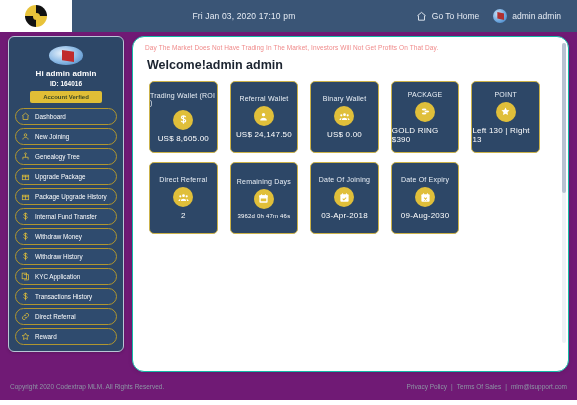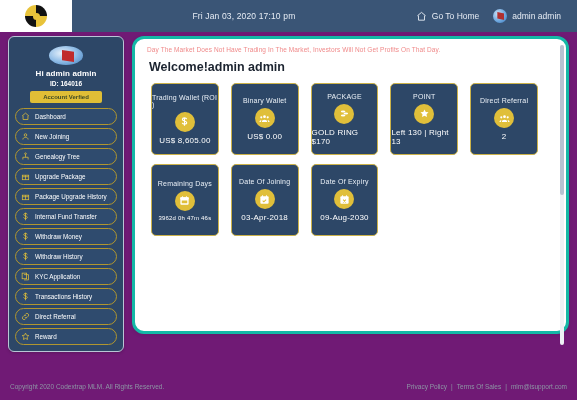--- a/index.html
+++ b/index.html
@@ -82,22 +82,22 @@
   .menu-item {
     display:flex; align-items:center; gap:5px;
     height:17px; padding:0 5px;
     background:#2f4b6e; border:1px solid #b1962f; border-radius:9px;
     color:#ffffff; font-size:6.3px; cursor:pointer; white-space:nowrap;
   }
   .menu-ic { width:9px; height:9px; flex:0 0 9px; display:block; }
 
   
   .panel {
-    position:absolute; left:132px; top:36px; width:437px; height:298px;
-    background:#ffffff; border:3px solid #14b8a6; border-radius:12px;
+    position:absolute; left:132px; top:36px; width:437px; height:336px;
+    background:#ffffff; border:1px solid #14b8a6; border-radius:12px;
     box-shadow:0 1px 4px rgba(0,0,0,.10);
     padding:7px 24px 10px 12px;
   }
   .alert { color:#f08a8a; font-size:6.5px; letter-spacing:.1px; }
   .welcome { color:#1c2430; font-size:12.5px; font-weight:bold; margin:7px 0 9px 2px; }
 
   .grid { display:grid; grid-template-columns:repeat(5,1fr); gap:9px 12px; padding:0 4px; }
   .card {
     background:#2d4767; border:1px solid #cbb24a; border-radius:5px;
     height:72px; display:flex; flex-direction:column; align-items:center;
@@ -257,20 +257,30 @@
       <div class="card">
         <div class="card-title">Trading Wallet (ROI )</div>
         <div class="card-icon">
           <svg viewBox="0 0 24 24" fill="none" stroke="#fff" stroke-width="2.6">
               <path d="M12 3v18M16.5 7c0-1.8-2-2.8-4.5-2.8S7.5 5.2 7.5 7.4 9.6 10.4 12 11s4.8 1.3 4.8 3.5-2.2 3-4.8 3-4.8-1-4.8-2.9"></path>
             </svg>
         </div>
         <div class="card-value">US$ 8,605.00</div>
       </div>
 
+      <div class="card">
+        <div class="card-title">Referral Wallet</div>
+        <div class="card-icon">
+          <svg viewBox="0 0 24 24" fill="#fff">
+              <circle cx="12" cy="8" r="3.6"></circle>
+              <path d="M4.8 20.5c0-3.9 3.3-6 7.2-6s7.2 2.1 7.2 6z"></path>
+            </svg>
+        </div>
+        <div class="card-value">US$ 24,147.50</div>
+      </div>
 
       <div class="card">
         <div class="card-title">Binary Wallet</div>
         <div class="card-icon">
           <svg viewBox="0 0 24 24" fill="#fff">
               <circle cx="12" cy="8" r="3"></circle>
               <circle cx="5" cy="9.5" r="2.3"></circle>
               <circle cx="19" cy="9.5" r="2.3"></circle>
               <path d="M6.2 19.5c0-3.1 2.6-4.8 5.8-4.8s5.8 1.7 5.8 4.8zM1 19.5c0-2.3 1.6-3.6 4-3.6h.6c-.9.9-1.4 2.1-1.5 3.6zM23 19.5c0-2.3-1.6-3.6-4-3.6h-.6c.9.9 1.4 2.1 1.5 3.6z"></path>
             </svg>
@@ -280,21 +290,21 @@
 
       <div class="card">
         <div class="card-title">PACKAGE</div>
         <div class="card-icon">
           <svg viewBox="0 0 24 24" fill="#fff">
               <ellipse cx="9" cy="7.5" rx="5" ry="2.3"></ellipse>
               <ellipse cx="15" cy="12" rx="5" ry="2.3"></ellipse>
               <ellipse cx="9" cy="16.5" rx="5" ry="2.3"></ellipse>
             </svg>
         </div>
-        <div class="card-value">GOLD RING $170</div>
+        <div class="card-value">GOLD RING $390</div>
       </div>
 
       <div class="card">
         <div class="card-title">POINT</div>
         <div class="card-icon">
           <svg viewBox="0 0 24 24" fill="#fff">
               <path d="m12 3 2.7 5.6 6.1.9-4.4 4.3 1 6.1-5.4-2.9-5.4 2.9 1-6.1L3.2 9.5l6.1-.9z"></path>
             </svg>
         </div>
         <div class="card-value">Left 130 | Right 13</div>

